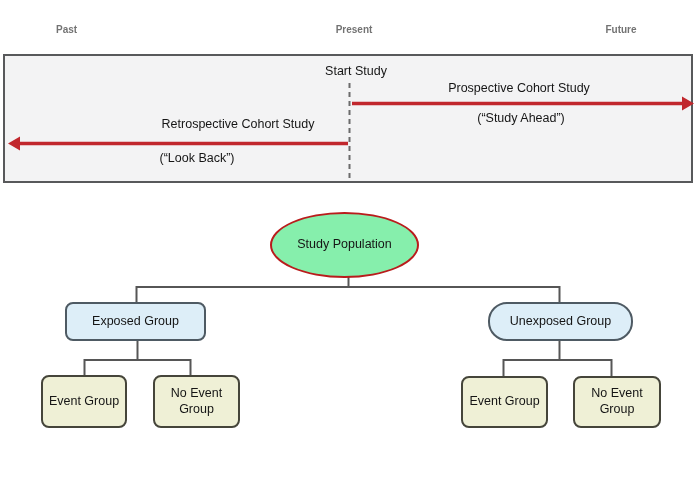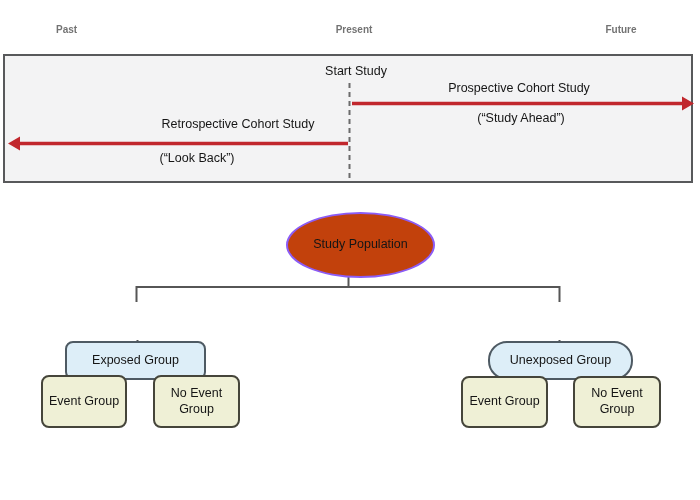--- a/index.html
+++ b/index.html
@@ -14,24 +14,24 @@
     left:3px;top:54px;width:690px;height:129px;box-sizing:border-box;
     background:#f3f3f4;border:2px solid #58595b;
   }
   .tl-text{font-size:12.5px;color:#151515;text-align:right;}
   svg.overlay{position:absolute;left:0;top:0;pointer-events:none;}
   .node{
     display:flex;align-items:center;justify-content:center;text-align:center;
     box-sizing:border-box;font-size:12.5px;line-height:1.25;color:#151515;
   }
   .ellipse{
-    left:286px;top:212px;width:149px;height:66px;border-radius:50%;
-    background:#c2410c;border:2px solid #8b5cf6;
+    left:270px;top:212px;width:149px;height:66px;border-radius:50%;
+    background:#86efac;border:2px solid #b91c1c;
   }
-  .group-box{border-radius:8px;background:#ddeef8;border:2px solid #4e5a63;margin-top:39px;}
+  .group-box{border-radius:8px;background:#ddeef8;border:2px solid #4e5a63;}
   .exposed{left:65px;top:302px;width:141px;height:39px;}
   .unexposed{left:488px;top:302px;width:145px;height:39px;border-radius:19px;}
   .event-box{border-radius:8px;background:#eff0d6;border:2px solid #45453a;padding:2px;}
   .l-event{left:41px;top:375px;width:86px;height:53px;}
   .l-noevent{left:153px;top:375px;width:87px;height:53px;}
   .r-event{left:461px;top:376px;width:87px;height:52px;}
   .r-noevent{left:573px;top:376px;width:88px;height:52px;}
 </style>
 </head>
 <body>

